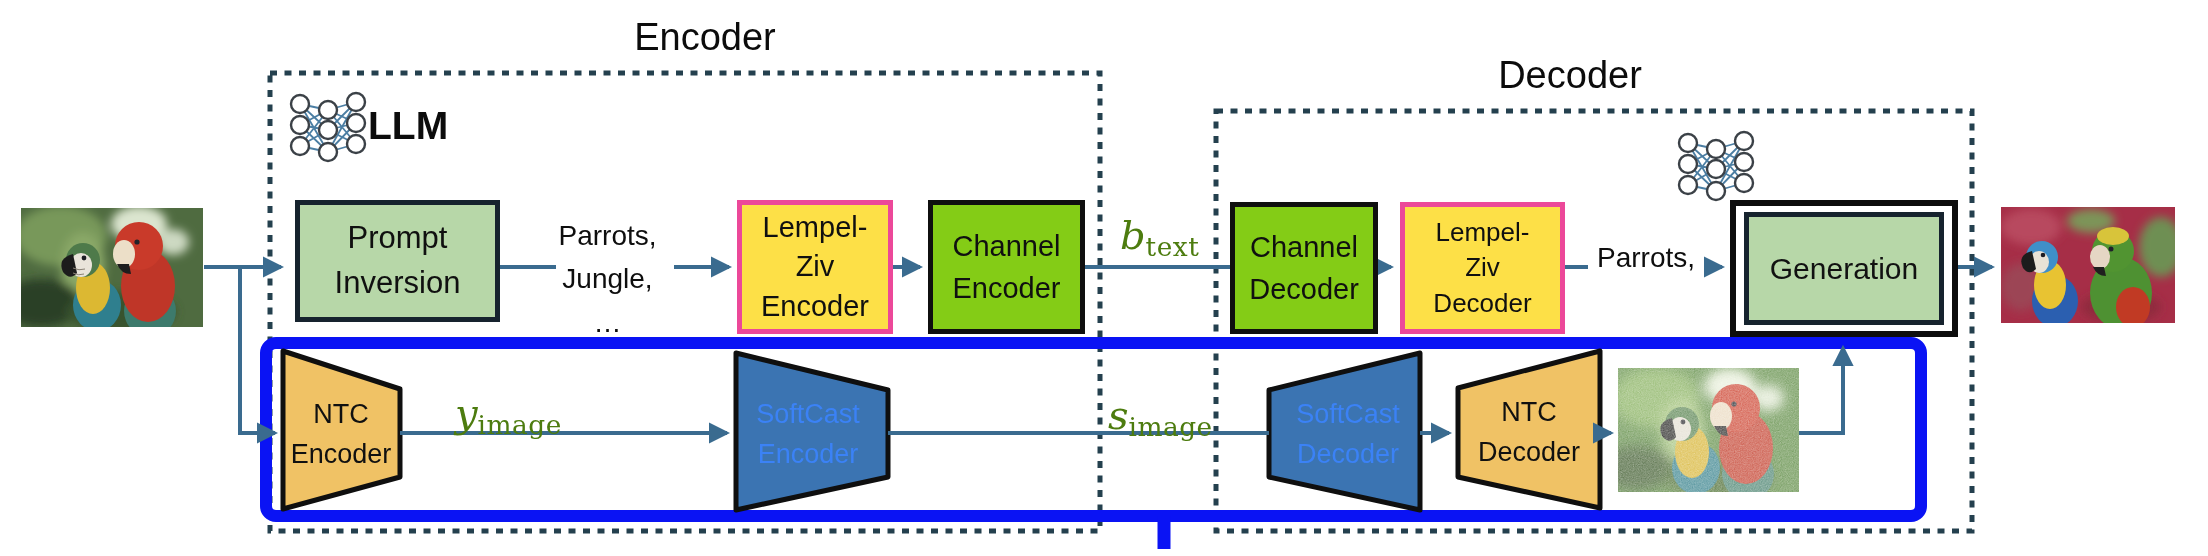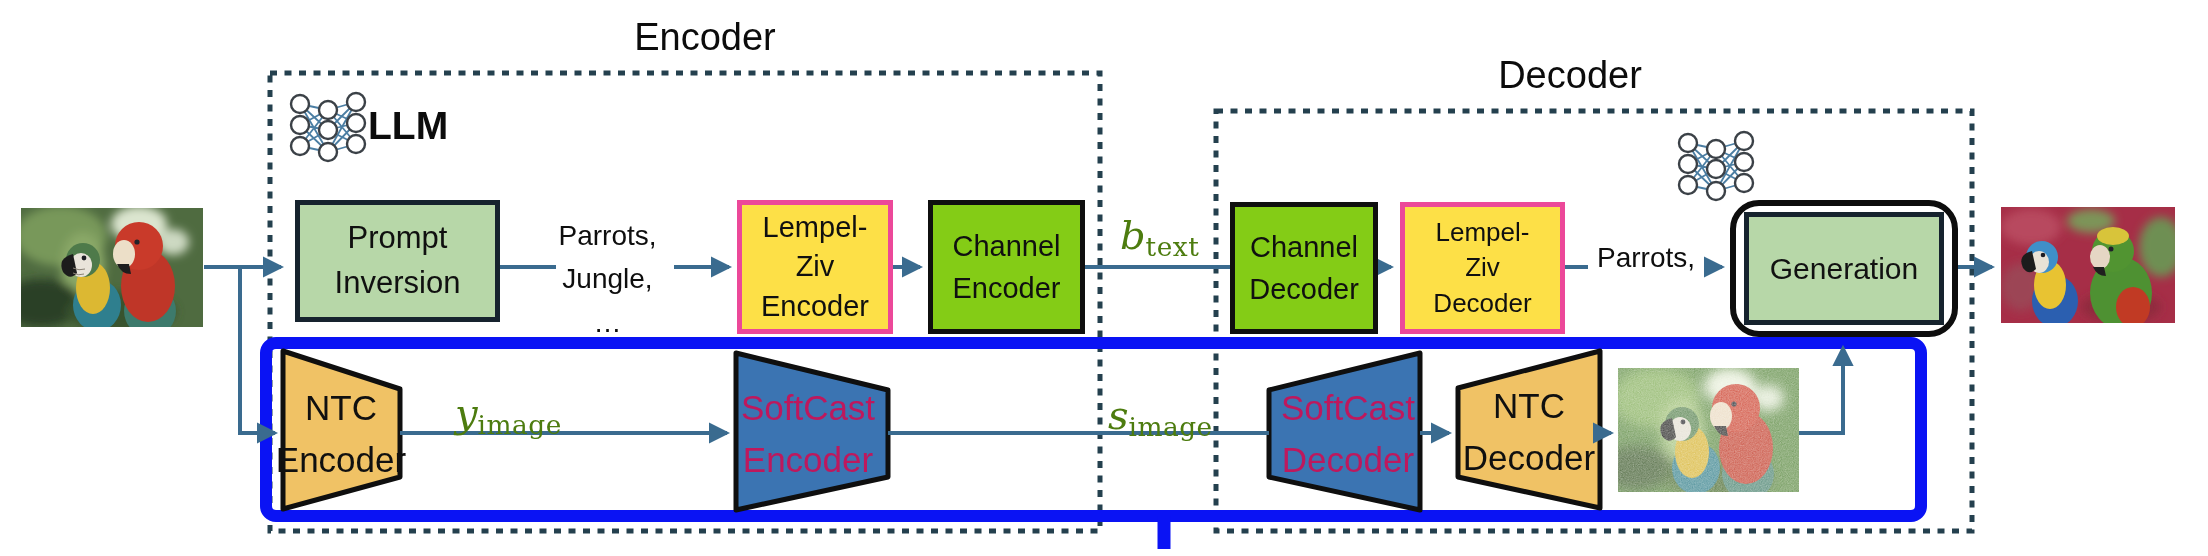--- a/index.html
+++ b/index.html
@@ -17,23 +17,23 @@
     position:absolute;display:flex;flex-direction:column;align-items:center;justify-content:center;
     text-align:center;font-size:29px;line-height:1.45;color:#101010;
   }
   .b-green{background:#b7d7a8;border:5px solid #16232e;}
   .b-cream{background:#fde047;border:5px solid #ec4899;}
   .b-salmon{background:#84cc16;border:5px solid #0f0f0f;}
   .gen-outer{position:absolute;background:#ffffff;border:6px solid #0d0d0d;}
   .gen-inner{position:absolute;left:8px;top:6px;right:8px;bottom:6px;background:#b7d7a8;border:5px solid #16232e;
     display:flex;align-items:center;justify-content:center;font-size:30px;}
   .trap-lbl{position:absolute;display:flex;flex-direction:column;align-items:center;justify-content:center;
-    text-align:left;font-size:35px;line-height:1.5;}
+    text-align:left;font-size:27px;line-height:1.5;}
   .trap-dark{color:#101010;}
-  .trap-white{color:#be185d;}
+  .trap-white{color:#3b82f6;}
   .anno{font-size:28px;color:#0e0e0e;line-height:1.55;}
   .sig{position:absolute;font-family:"DejaVu Serif", serif;font-size:40px;color:#4d7c0f;}
   .sig .var{font-style:italic;}
   .sig sub{font-size:0.66em;font-style:normal;vertical-align:-0.28em;letter-spacing:0.5px;}
   .imgbox{position:absolute;}
 </style>
 </head>
 <body>
 
 <div class="canvas">
@@ -244,21 +244,21 @@
   <div class="box b-cream" style="left:1400px;top:202px;width:165px;height:132px;font-size:26px;line-height:1.35;">
     <span>Lempel-</span>
     <span>Ziv</span>
     <span>Decoder</span>
   </div>
 
   <div class="lbl anno" style="left:1582px;top:236px;width:128px;">
     <div>Parrots,</div>
   </div>
 
-  <div class="gen-outer" style="left:1730px;top:200px;width:228px;height:137px;border-radius:29px;">
+  <div class="gen-outer" style="left:1730px;top:200px;width:228px;height:137px;">
     <div class="gen-inner">
       <span>Generation</span>
     </div>
   </div>
 
   <div class="trap-lbl trap-dark" style="left:285px;top:392px;width:112px;height:84px;">
     <span>NTC</span>
     <span>Encoder</span>
   </div>
 

